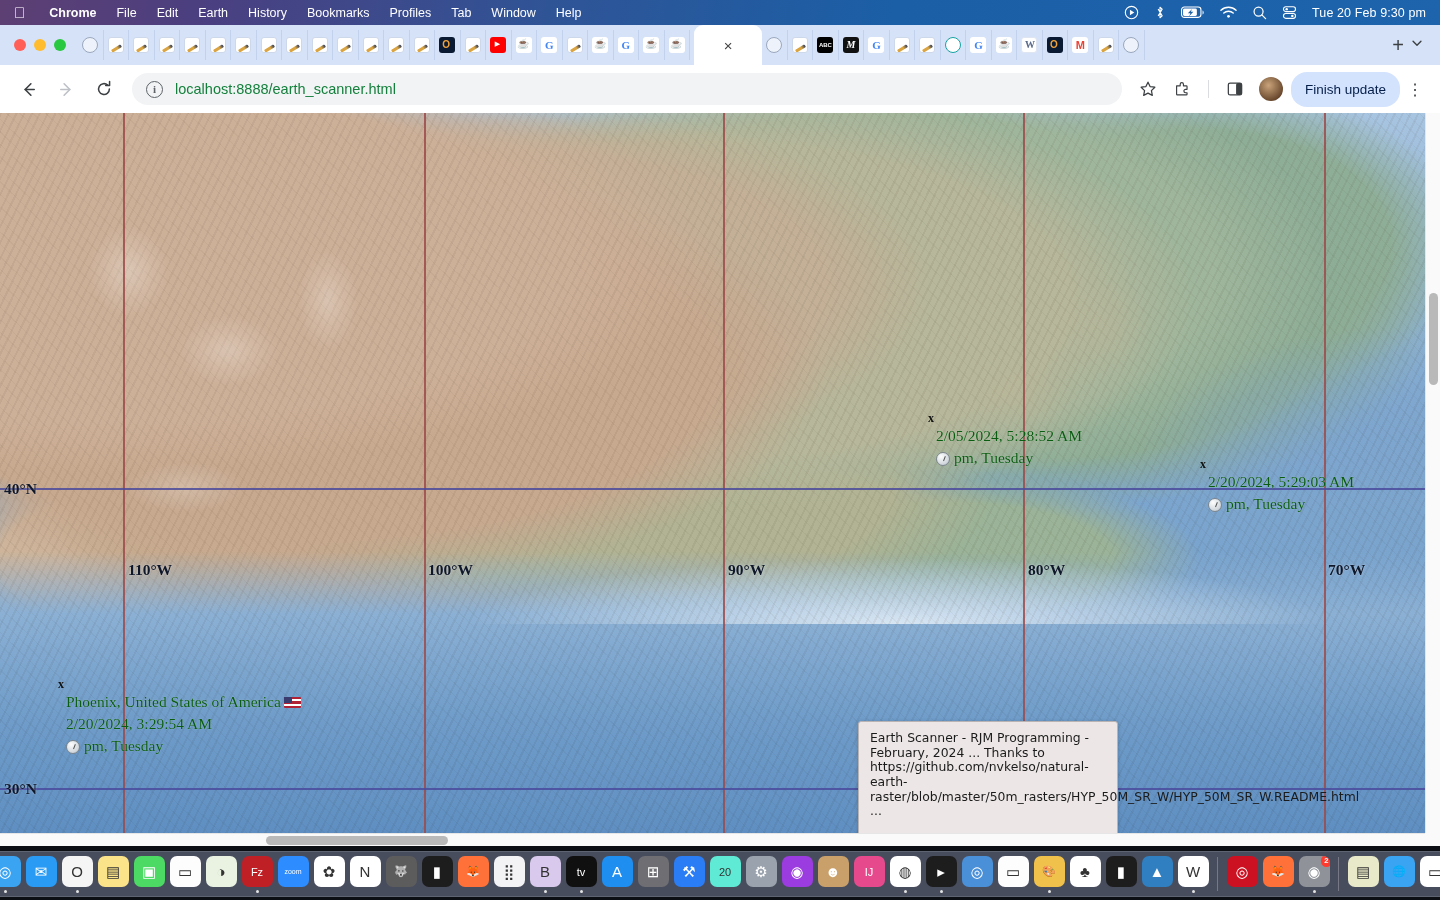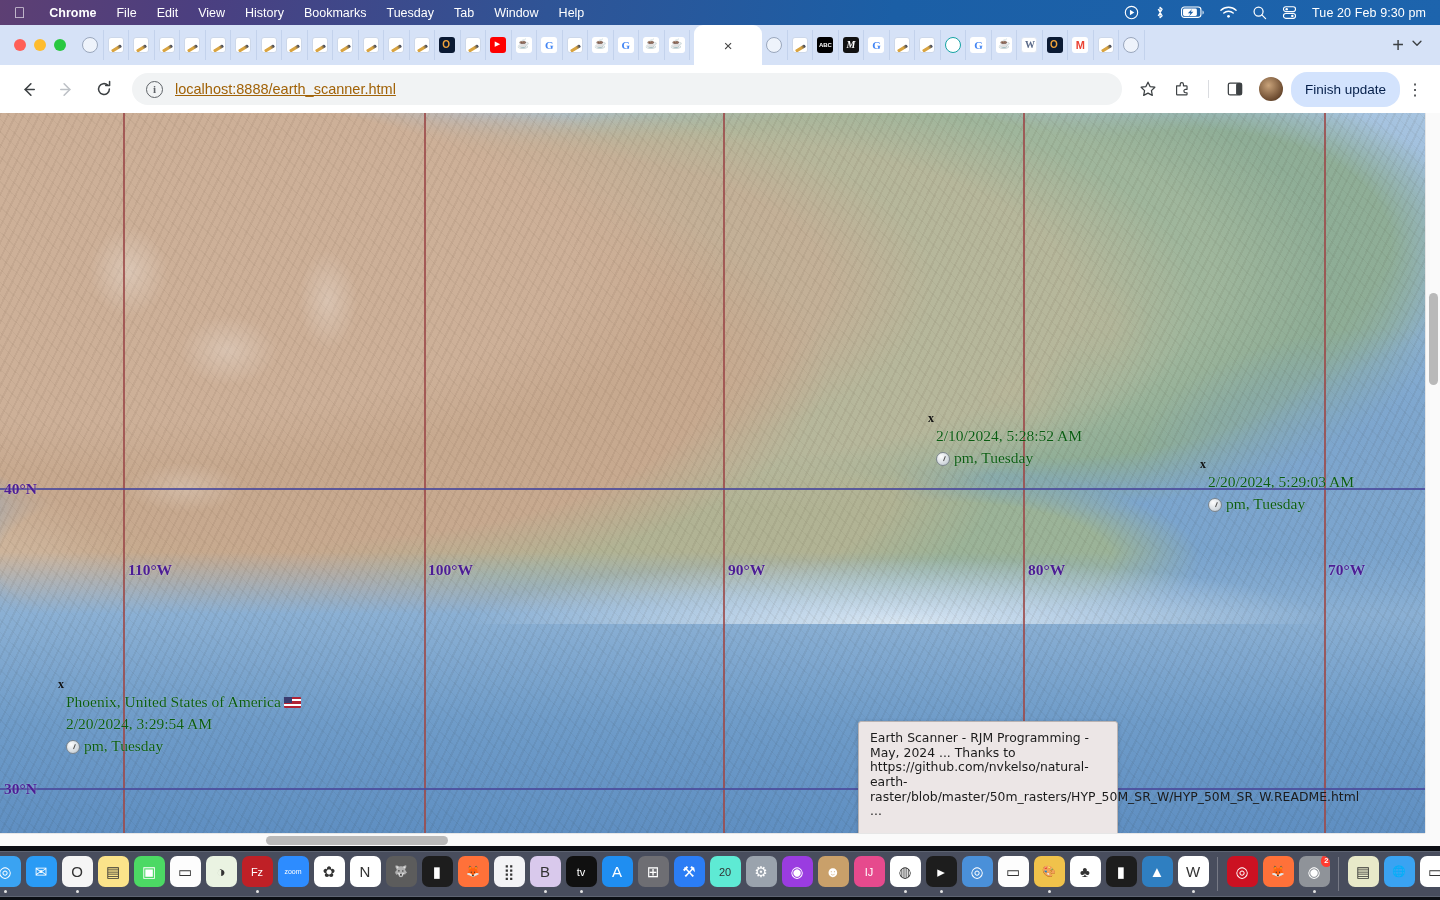--- a/index.html
+++ b/index.html
@@ -73,21 +73,21 @@
             color:#3c4043; margin-left:6px; border-radius:50%; }
   .navbtn.first { margin-left:12px; }
   .navbtn.disabled { color:#bdc1c6; }
   .omnibox {
     flex:1; height:32px; background:#f1f3f4; border-radius:16px; margin:0 10px 0 12px;
     display:flex; align-items:center; padding:0 14px; min-width:0;
   }
   .omni-info { width:17px;height:17px; border-radius:50%; border:1.5px solid #5f6368;
     color:#5f6368; font:bold 11px "Liberation Serif",serif; text-align:center; line-height:15px;
     margin-right:12px; flex:0 0 17px;}
-  .omni-url { font-size:14.5px; color:#a16207; white-space:nowrap; overflow:hidden;text-decoration:underline; }
+  .omni-url { font-size:14.5px; color:#15803d; white-space:nowrap; overflow:hidden; }
   .tb-right { display:flex; align-items:center; gap:2px; padding-right:12px; }
   .tb-icon { width:32px;height:32px; display:flex; align-items:center; justify-content:center; color:#3c4043;}
   .tb-sep { width:1px; height:18px; background:#dadce0; margin:0 8px; }
   .avatar { width:24px;height:24px;border-radius:50%;
             background:radial-gradient(circle at 40% 35%,#c9a37a,#6b4a2f 70%,#3a2a1c);
             margin:0 6px; }
   .finish-btn {
     background:#d3e3fd; color:#041e49; font-size:13.5px; height:35px;
     border-radius:16px; padding:0 14px; display:flex; align-items:center; white-space:nowrap;
   }
@@ -150,21 +150,21 @@
   .gulf-coast {
     position:absolute; left:28%; right:2%; top:57%; height:14%;
     background:radial-gradient(ellipse 60% 90% at 50% 100%, rgba(230,240,248,.85), rgba(230,240,248,0) 72%);
   }
 
   
   .grat-v { position:absolute; top:0; bottom:0; width:1.6px; background:#9c4b4b; opacity:.85; }
   .grat-h { position:absolute; left:0; right:0; height:1.6px; background:#4a4a9c; opacity:.85; }
   .grat-label {
     position:absolute; font-family:"Liberation Serif", serif; font-size:15.5px;
-    font-weight:bold; color:#4c1d95; text-shadow:0 0 2px rgba(255,255,255,.45);
+    font-weight:bold; color:#0f172a; text-shadow:0 0 2px rgba(255,255,255,.45);
     white-space:nowrap;
   }
 
   
   .city { position:absolute; font-family:"Liberation Serif", serif; }
   .city .xmark {
     position:absolute; left:0; top:0; font-size:12px; font-weight:bold; color:#111;
     font-family:"Liberation Serif",serif;
   }
   .city .body { padding-left:8px; padding-top:14px; }
@@ -223,24 +223,24 @@
            font-size:7.5px; line-height:1; padding:2px 3px; border-radius:7px; font-weight:bold; }
 </style>
 </head>
 <body>
 
 <div class="menubar">
   <div class="mb-apple"></div>
   <div class="mb-item bold">Chrome</div>
   <div class="mb-item">File</div>
   <div class="mb-item">Edit</div>
-  <div class="mb-item">View</div>
+  <div class="mb-item">Earth</div>
   <div class="mb-item">History</div>
   <div class="mb-item">Bookmarks</div>
-  <div class="mb-item">Tuesday</div>
+  <div class="mb-item">Profiles</div>
   <div class="mb-item">Tab</div>
   <div class="mb-item">Window</div>
   <div class="mb-item">Help</div>
   <div class="mb-right">
     <span>
       <svg width="15" height="15" viewBox="0 0 16 16">
           <circle cx="8" cy="8" r="6.6" fill="none" stroke="#fff" stroke-width="1.2"></circle>
           <polygon points="6.3,5 11,8 6.3,11" fill="#fff"></polygon>
         </svg>
     </span>
@@ -492,21 +492,21 @@
         <div class="grat-label" style="left: 128px; top: 448px;">110°W</div>
         <div class="grat-label" style="left: 428px; top: 448px;">100°W</div>
         <div class="grat-label" style="left: 728px; top: 448px;">90°W</div>
         <div class="grat-label" style="left: 1028px; top: 448px;">80°W</div>
         <div class="grat-label" style="left: 1328px; top: 448px;">70°W</div>
       </div>
     <div id="cities">
         <div class="city" style="left: 928px; top: 298px; width: 300px;">
           <span class="xmark">x</span>
           <div class="body">
-            <div class="line">2/10/2024, 5:28:52 AM</div>
+            <div class="line">2/05/2024, 5:28:52 AM</div>
             <div class="line"><span class="clockgl"></span>pm, Tuesday</div>
           </div>
         </div>
         <div class="city" style="left: 1200px; top: 344px; width: 195px;">
           <span class="xmark">x</span>
           <div class="body">
             <div class="line">2/20/2024, 5:29:03 AM</div>
             <div class="line"><span class="clockgl"></span>pm, Tuesday</div>
           </div>
         </div>
@@ -515,21 +515,21 @@
           <div class="body">
             <div class="line">Phoenix, United States of America<span class="flag"></span></div>
             <div class="line">2/20/2024, 3:29:54 AM</div>
             <div class="line"><span class="clockgl"></span>pm, Tuesday</div>
           </div>
         </div>
       </div>
   </div>
 
   <div class="infobox">
-    <p>Earth Scanner - RJM Programming - May, 2024 ... Thanks to https://github.com/nvkelso/natural-earth-raster/blob/master/50m_rasters/HYP_50M_SR_W/HYP_50M_SR_W.README.html ...</p>
+    <p>Earth Scanner - RJM Programming - February, 2024 ... Thanks to https://github.com/nvkelso/natural-earth-raster/blob/master/50m_rasters/HYP_50M_SR_W/HYP_50M_SR_W.README.html ...</p>
     <p>Top left of screen is (Longitude,Latitude) (-114,48.44833) and bottom right is (-66,18.44833) and around the middle is (-72,33.44833)</p>
   </div>
 
   <div class="vscroll">
     <div class="vthumb"></div>
   </div>
   <div class="hscroll">
     <div class="hthumb"></div>
   </div>
   <div class="corner"></div>

